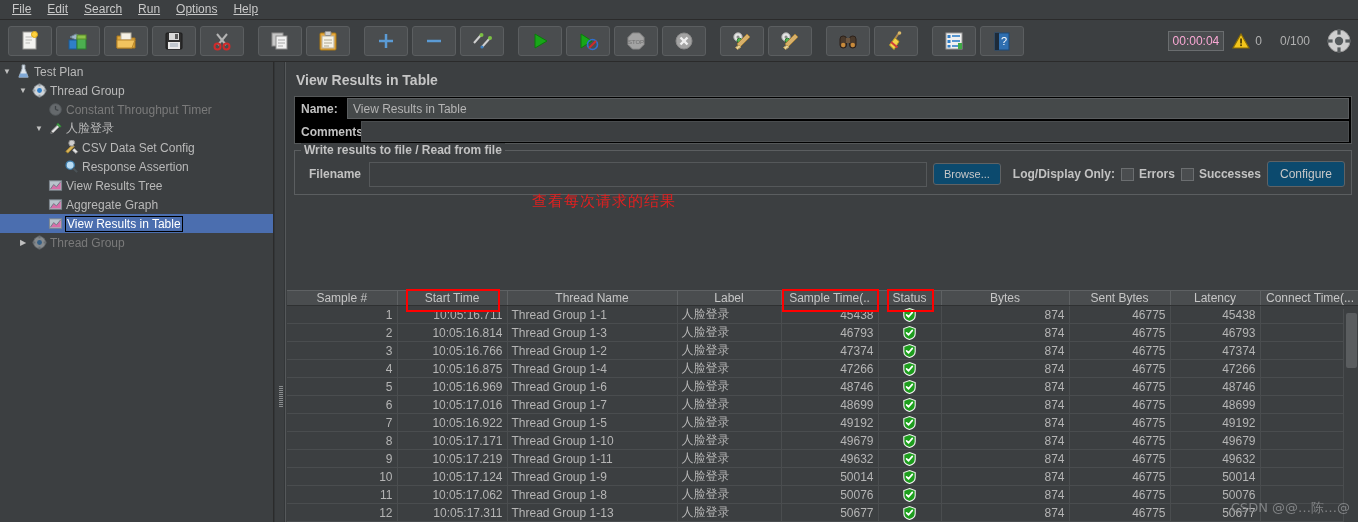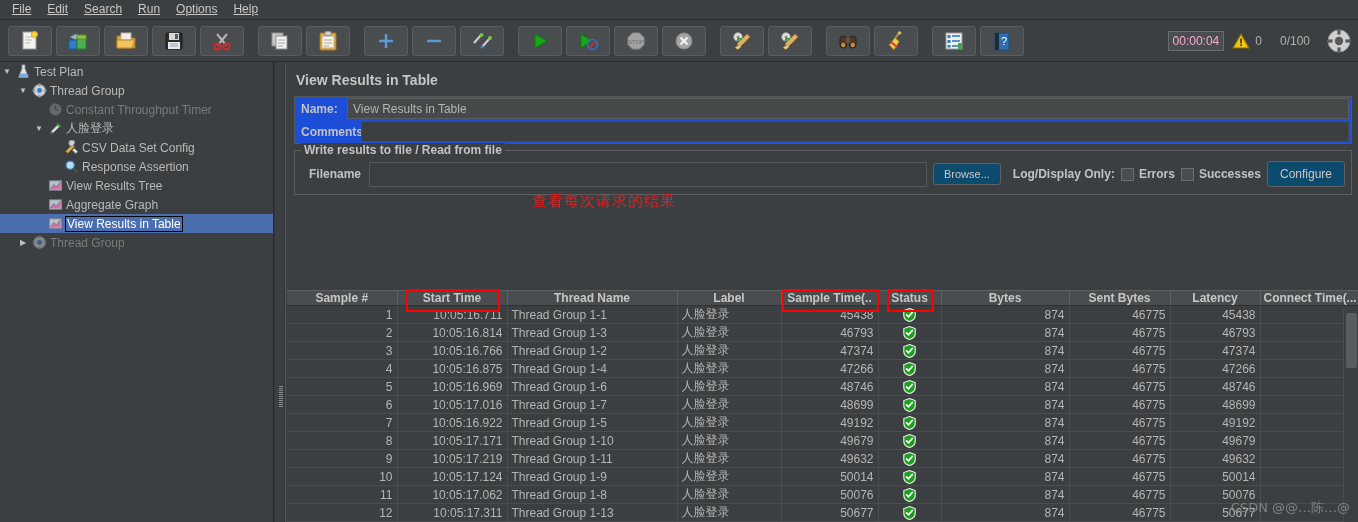--- a/index.html
+++ b/index.html
@@ -81,21 +81,21 @@
   .right-panel {
     flex: 1; background: #3c3f41; position: relative; overflow: hidden;
     border-left: 1px solid #55585a;
     padding: 0;
   }
   .panel-title {
     font-size: 14px; font-weight: bold; color: #c6c6c6;
     padding: 10px 0 8px 10px;
   }
   .form-box {
-    margin: 0 6px 0 8px; border: 1px solid #555859; background: #1d4ed8;
+    margin: 0 6px 0 8px; border: 1px solid #555859; background: #000000;
   }
   .frow { display: flex; align-items: center; height: 23px; }
   .frow-label { width: 52px; padding-left: 6px; font-size: 12px; font-weight: bold; color: #c2c2c2;}
   .frow-label.wide { width: 66px; }
   .ftext {
     flex: 1; height: 21px; background: #45494a; border: 1px solid #5a5d5f;
     color: #b4b4b4; font-size: 12px; padding: 2px 5px; line-height: 17px;
     margin-right: 2px;
   }
   .ftext.plain { background: #3c3f41; border: 1px solid #4a4d4f; }
@@ -131,21 +131,21 @@
   }
 
   
   .table-wrap {
     position: absolute; left: 1px; right: 0; top: 228px; bottom: 0;
     background: #3c3f41; overflow: hidden;
   }
   table.jm { border-collapse: collapse; table-layout: fixed; width: 1051px; }
   table.jm th {
     height: 14px; background: #4a4d4f; color: #c6c6c6; font-size: 12px;
-    font-weight: bold; border-right: 1px solid #5e6163; border-bottom: 1px solid #2f3132;
+    font-weight: normal; border-right: 1px solid #5e6163; border-bottom: 1px solid #2f3132;
     border-top: 1px solid #5e6163;
     text-align: center; padding: 0 3px; overflow: hidden; white-space: nowrap;
     position: relative;
   }
   table.jm td {
     height: 16px; font-size: 12px; color: #b5b5b5;
     border-bottom: 1px solid #4a4d4f; border-right: 1px solid #4a4d4f;
     padding: 0 4px; white-space: nowrap; overflow: hidden;
     background: #3c3f41;
   }

